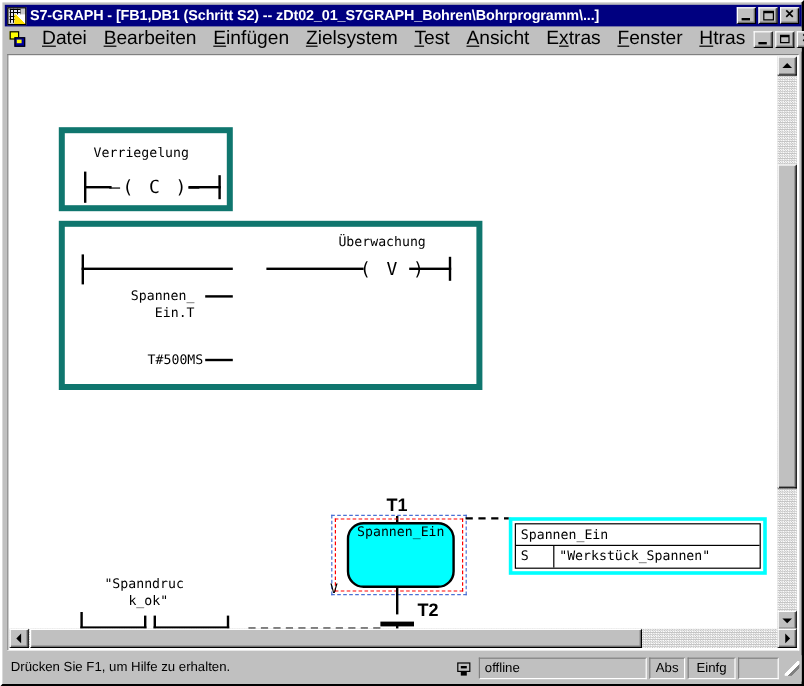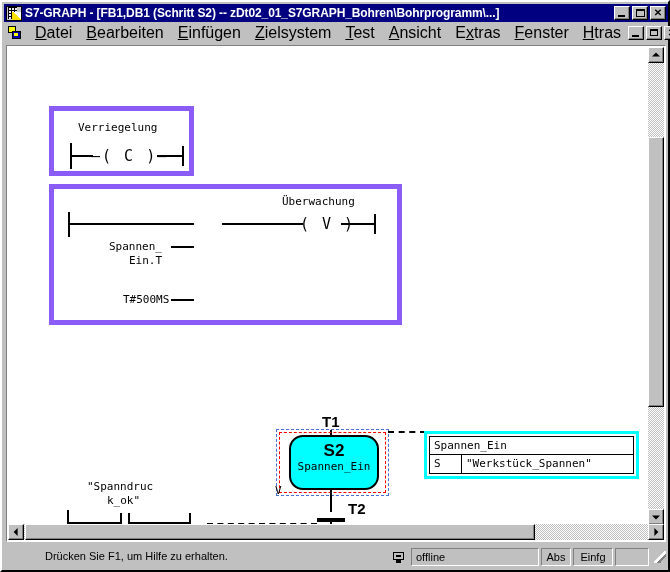--- a/index.html
+++ b/index.html
@@ -209,21 +209,21 @@
     border-top: 1px solid #ffffff;
     border-left: 1px solid #ffffff;
     border-right: 1px solid #000000;
     border-bottom: 1px solid #000000;
     box-shadow: inset -1px -1px 0 #808080;
     box-sizing: border-box;
   }
 
   .cyan-box {
     position: absolute;
-    border: 5px solid #8b5cf6;
+    border: 5px solid #0f766e;
     background: #ffffff;
     box-sizing: border-box;
   }
 
   .ln { position: absolute; background: #000000; }
   .lbl {
     position: absolute;
     font-family: "DejaVu Sans Mono", "Liberation Mono", monospace;
     font-size: 11px;
     color: #000000;
@@ -468,21 +468,20 @@
         </div>
 
         <div class="tname" style="left:314px; top:366px;">T1</div>
         <div class="ln" style="left:322px; top:383px; width:2px; height:8px;"></div>
 
         <div class="step-sel2" style="left:268px; top:382px; width:113px; height:67px;"></div>
 
         <div class="step-sel" style="left:271px; top:385px; width:107px; height:61px;"></div>
 
         <div class="step-box" style="left:281px; top:388px; width:90px; height:55px;">
-          <div class="step-num">S2</div>
           <div class="step-name">Spannen_Ein</div>
         </div>
 
         <div class="lbl" style="left:267px; top:437px;">V</div>
 
         <div class="dash-h" style="left:380px; top:384px; width:38px;"></div>
 
         <div class="act-wrap" style="left:416px; top:384px; width:215px; height:48px;">
           <div class="act-tbl">
             <div class="act-row1">
@@ -532,29 +531,29 @@
         <div class="sb-thumb" style="left:17px; top:0; width:510px; height:16px;"></div>
         <div class="sb-btn" style="right:0; top:0; width:16px; height:16px;">
             <span class="sb-arrow arr-right"></span>
           </div>
       </div>
 
     </div>
   </div>
 
   <div class="status-bar">
-    <div class="st-panel st-msg" style="border:none;margin-left:36px;">Drücken Sie F1, um Hilfe zu erhalten.</div>
+    <div class="st-panel st-msg" style="border:none;">Drücken Sie F1, um Hilfe zu erhalten.</div>
     <div class="st-panel st-conn">
       <div class="pc-icon">
         <div class="scr">
             <i></i>
           </div>
           <div class="base"></div>
       </div>
     </div>
-    <div class="st-panel" style="width:128px;">offline</div>
+    <div class="st-panel" style="width:140px;">offline</div>
     <div class="st-panel" style="width:30px; text-align:center;">Abs</div>
     <div class="st-panel" style="width:40px; text-align:center;">Einfg</div>
     <div class="st-panel" style="width:34px;"></div>
     <div class="grip"></div>
   </div>
 
 </div>
 
 </body></html>

